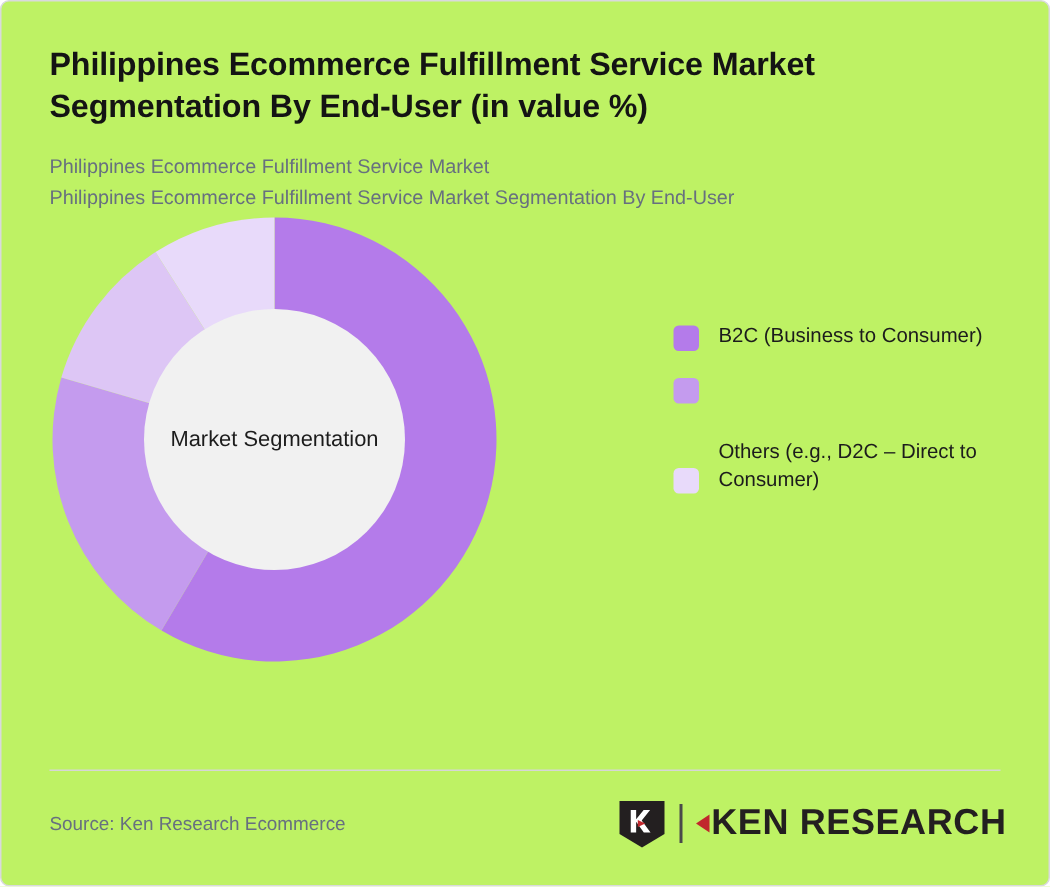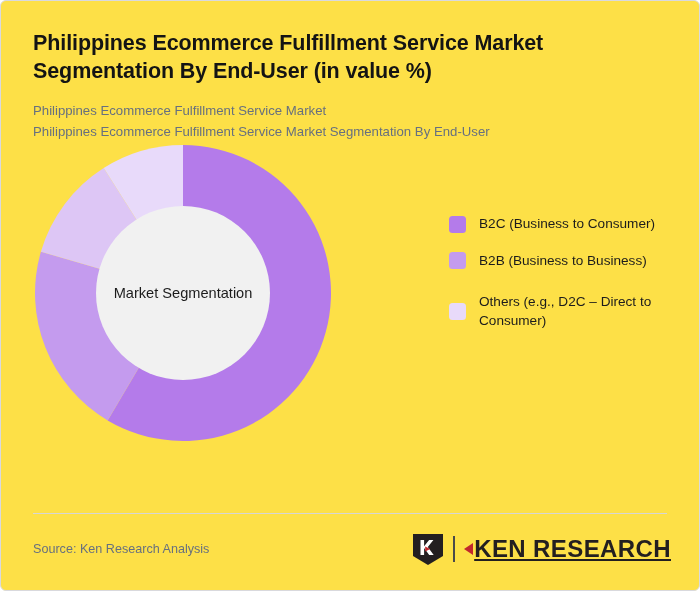--- a/index.html
+++ b/index.html
@@ -8,21 +8,21 @@
     width: 700px;
     height: 591px;
     background: #ffffff;
     font-family: "Liberation Sans", sans-serif;
   }
 
   #card {
     position: relative;
     width: 700px;
     height: 591px;
-    background: #fde047;
+    background: #bef264;
     border: 1px solid #d9d9dd;
     border-radius: 6px;
     overflow: hidden;
   }
 
   
   #header { padding: 28px 32px 0 32px; }
 
   #chart-title {
     font-size: 21.5px;
@@ -73,21 +73,21 @@
   
   #legend {
     position: absolute;
     left: 416px;
     top: 72px;
     width: 255px;
   }
 
   .legend-item {
     display: flex;
-    align-items: center;
+    align-items: flex-end;
     margin-bottom: 17px;
     padding-left: 32px;
   }
   .legend-item:last-child { margin-bottom: 0; margin-top: 22px; }
 
   .legend-swatch {
     width: 17px;
     height: 17px;
     border-radius: 3.5px;
     flex: 0 0 17px;
@@ -154,21 +154,20 @@
     margin-right: 1px;
   }
 
   #logo-text {
     font-family: "Liberation Sans", sans-serif;
     font-size: 24px;
     font-weight: bold;
     letter-spacing: 0.4px;
     color: #231f20;
     line-height: 1;
-    text-decoration: underline;
   }
 </style>
 </head>
 <body>
 
 <div id="card">
 
   <div id="header">
     <div id="chart-title">Philippines Ecommerce Fulfillment Service Market Segmentation By End-User (in value %)</div>
     <div id="subtitle-block">
@@ -192,34 +191,33 @@
       <div id="donut-hole-label">Market Segmentation</div>
     </div>
 
     <div id="legend">
         <div class="legend-item">
           <div class="legend-swatch" style="background: rgb(180, 123, 234);"></div>
           <div class="legend-label">B2C (Business to Consumer)</div>
         </div>
         <div class="legend-item">
           <div class="legend-swatch" style="background: rgb(196, 155, 238);"></div>
-          <div class="legend-label">B2B (Business to Business)</div>
         </div>
         <div class="legend-item">
           <div class="legend-swatch" style="background: rgb(232, 218, 250);"></div>
           <div class="legend-label">Others (e.g., D2C – Direct to Consumer)</div>
         </div>
       </div>
 
   </div>
 
   <div id="divider"></div>
 
   <div id="footer">
-    <div id="source-text">Source: Ken Research Analysis</div>
+    <div id="source-text">Source: Ken Research Ecommerce</div>
 
     <div id="logo">
       <svg id="logo-mark" width="34" height="34" viewBox="0 0 34 34">
         <path d="M2 2 H32 V24 L17 33 L2 24 Z" fill="#231f20"></path>
         <path d="M9.5 8 h3.6 v6.2 l5.0 -6.2 h4.3 l-5.6 7.0 l5.9 8.0 h-4.5 l-5.1 -7.1 v7.1 h-3.6 z" fill="#ffffff"></path>
         <path d="M14.2 14.6 l5.0 2.4 l-5.0 2.4 z" fill="#c1272d"></path>
       </svg>
       <div id="logo-sep"></div>
       <div id="logo-text-wrap">
         <div id="logo-caret"></div>

